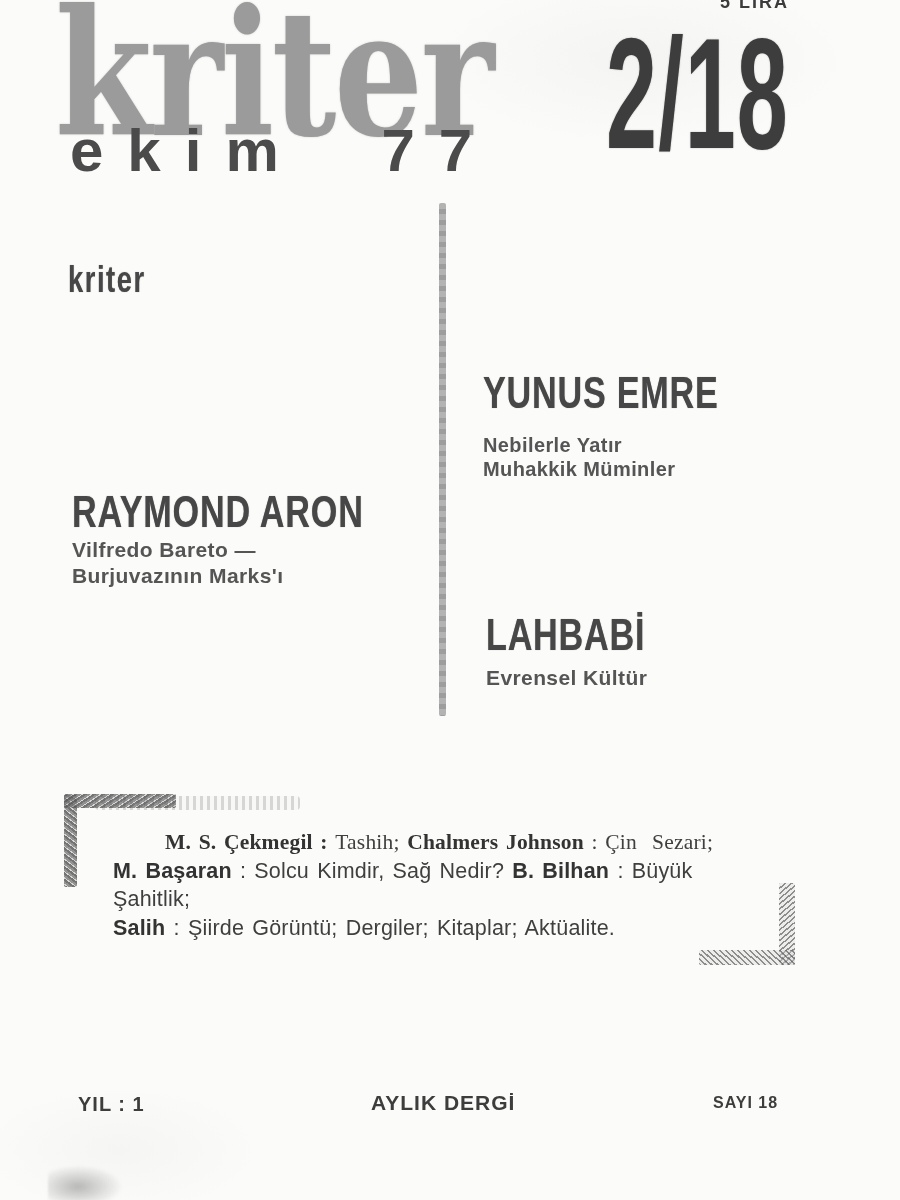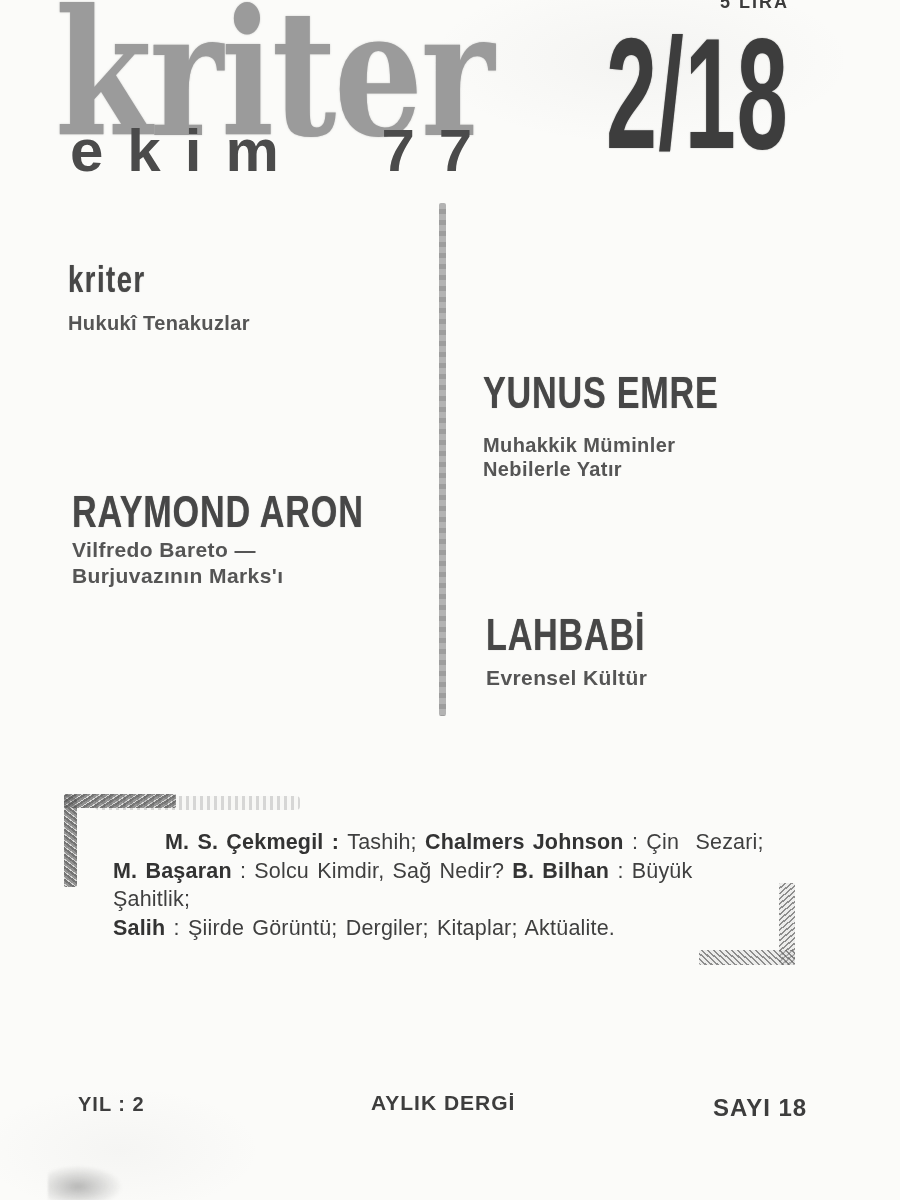--- a/index.html
+++ b/index.html
@@ -70,64 +70,61 @@
     background:repeating-linear-gradient(90deg,rgba(100,100,100,.8) 0 3px,rgba(200,200,200,.2) 3px 7px);
     filter:blur(.5px);border-radius:4px;}
   #br-br-v{left:779px;top:883px;width:16px;height:82px;
     background:repeating-linear-gradient(-40deg,rgba(105,105,105,.75) 0 1.5px,rgba(215,215,215,.4) 1.5px 4px);}
   #br-br-h{left:699px;top:950px;width:96px;height:15px;
     background:repeating-linear-gradient(42deg,rgba(105,105,105,.75) 0 1.5px,rgba(215,215,215,.4) 1.5px 4px);}
 
   #summary{left:113px;top:828px;width:655px;font-size:21.5px;line-height:28.5px;
     color:var(--body);letter-spacing:.2px;word-spacing:2px;}
   .sum-line{white-space:pre-wrap;}
-  .sum-line:first-child{text-indent:52px;}
+  .sum-line:first-child{text-indent:52px;font-family:Liberation Serif, serif;}
   .sum-line .b{font-weight:bold;color:#333;}
 
   
   #footer-year{left:78px;top:1093px;font-size:20px;font-weight:bold;color:#3d3d3d;letter-spacing:1px;}
   #footer-period{left:371px;top:1091px;font-size:21px;font-weight:bold;color:#3d3d3d;letter-spacing:1px;}
-  #footer-issue{left:713px;top:1094px;font-size:24px;font-weight:bold;color:#3d3d3d;letter-spacing:1px;}
+  #footer-issue{left:713px;top:1094px;font-size:16px;font-weight:bold;color:#3d3d3d;letter-spacing:1px;}
 
   #smudge-bl{left:48px;top:1165px;width:75px;height:36px;
     background:radial-gradient(ellipse at 40% 60%,rgba(120,120,120,.5),rgba(120,120,120,0) 70%);
     filter:blur(1px);}
 </style>
 </head>
 <body>
 
 <div id="page">
 
   <div class="abs" id="price">5 LIRA</div>
   <div class="abs" id="mag-title">kriter</div>
   <div class="abs" id="issue-num">2/18</div>
   <div class="abs" id="issue-date">ekim  77</div>
 
   <div class="abs" id="divider"></div>
 
   <div class="section" id="sec-kriter">
     <div class="sec-heading h-logo">kriter</div>
-    <div class="sec-lines">
-        <div>Hukukî Tenakuzlar</div>
-      </div>
   </div>
 
   <div class="section" id="sec-raymond">
     <div class="sec-heading h-caps">RAYMOND ARON</div>
     <div class="sec-lines">
         <div>Vilfredo Bareto —</div>
         <div>Burjuvazının Marks'ı</div>
       </div>
   </div>
 
   <div class="section" id="sec-yunus">
     <div class="sec-heading h-caps">YUNUS EMRE</div>
     <div class="sec-lines">
+        <div>Nebilerle Yatır</div>
         <div>Muhakkik  Müminler</div>
-        <div>Nebilerle Yatır</div>
       </div>
   </div>
 
   <div class="section" id="sec-lahbabi">
     <div class="sec-heading h-caps">LAHBABİ</div>
     <div class="sec-lines">
         <div>Evrensel  Kültür</div>
       </div>
   </div>
 
@@ -136,18 +133,18 @@
   <div class="abs" id="smudge-top"></div>
   <div class="bracket-piece" id="br-br-v"></div>
   <div class="bracket-piece" id="br-br-h"></div>
 
   <div class="abs" id="summary">
       <div class="sum-line"><span class="b">M. S. Çekmegil : </span><span>Tashih; </span><span class="b">Chalmers Johnson </span><span>: Çin  Sezari;</span></div>
       <div class="sum-line"><span class="b">M. Başaran </span><span>: Solcu Kimdir, Sağ Nedir? </span><span class="b">B. Bilhan </span><span>: Büyük Şahitlik;</span></div>
       <div class="sum-line"><span class="b">Salih </span><span>: Şiirde Görüntü; Dergiler; Kitaplar; Aktüalite.</span></div>
     </div>
 
-  <div class="abs" id="footer-year">YIL : 2</div>
+  <div class="abs" id="footer-year">YIL : 1</div>
   <div class="abs" id="footer-period">AYLIK DERGİ</div>
   <div class="abs" id="footer-issue">SAYI 18</div>
 
   <div class="abs" id="smudge-bl"></div>
 </div>
 
 </body></html>

